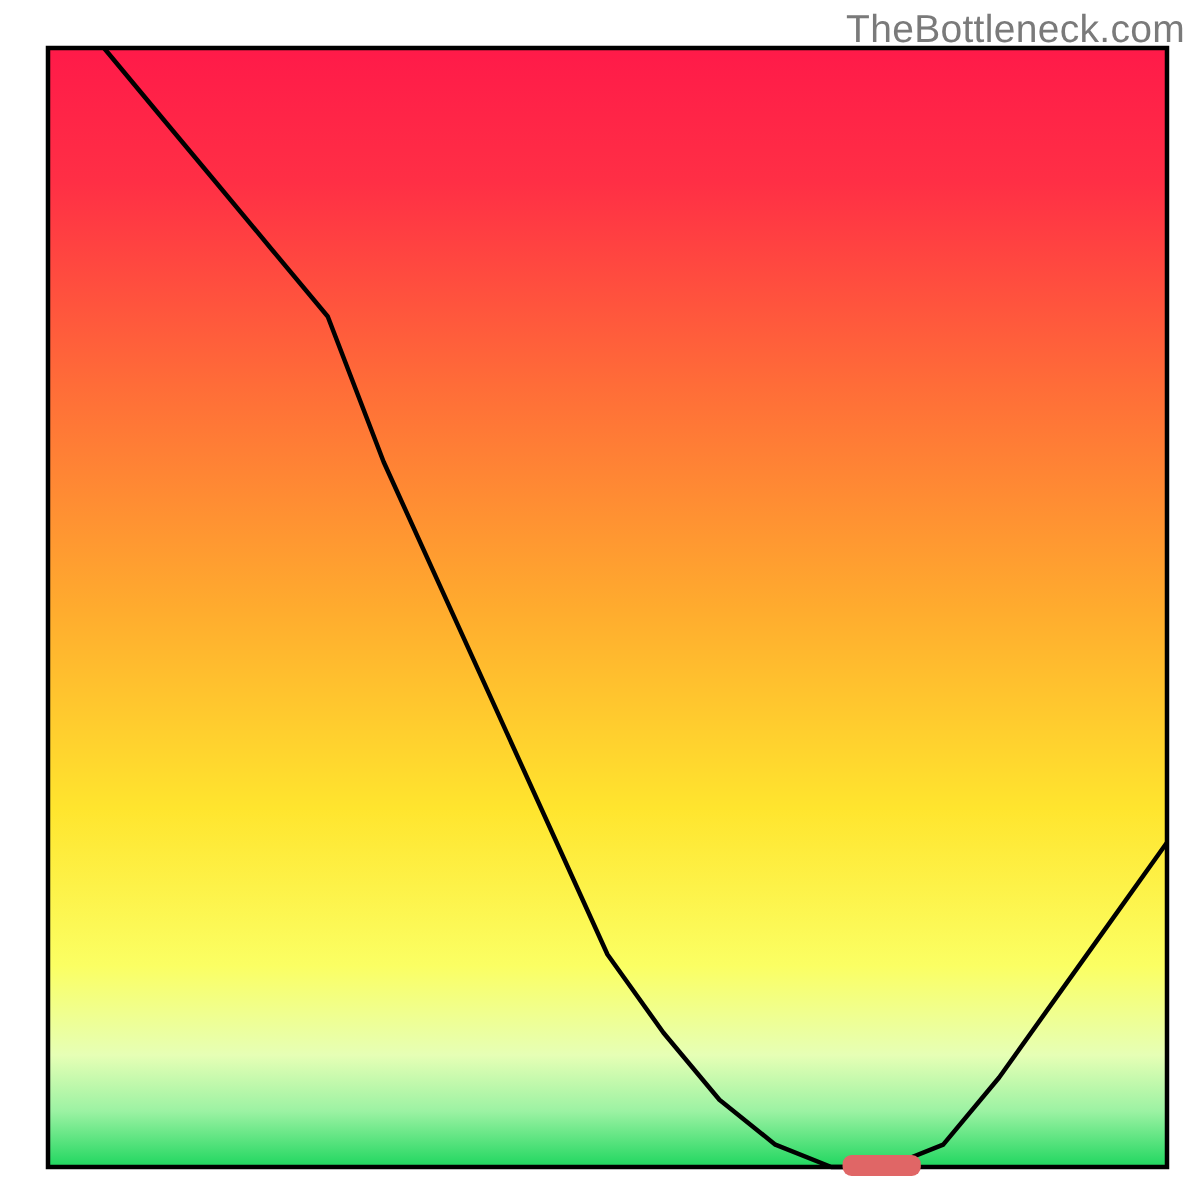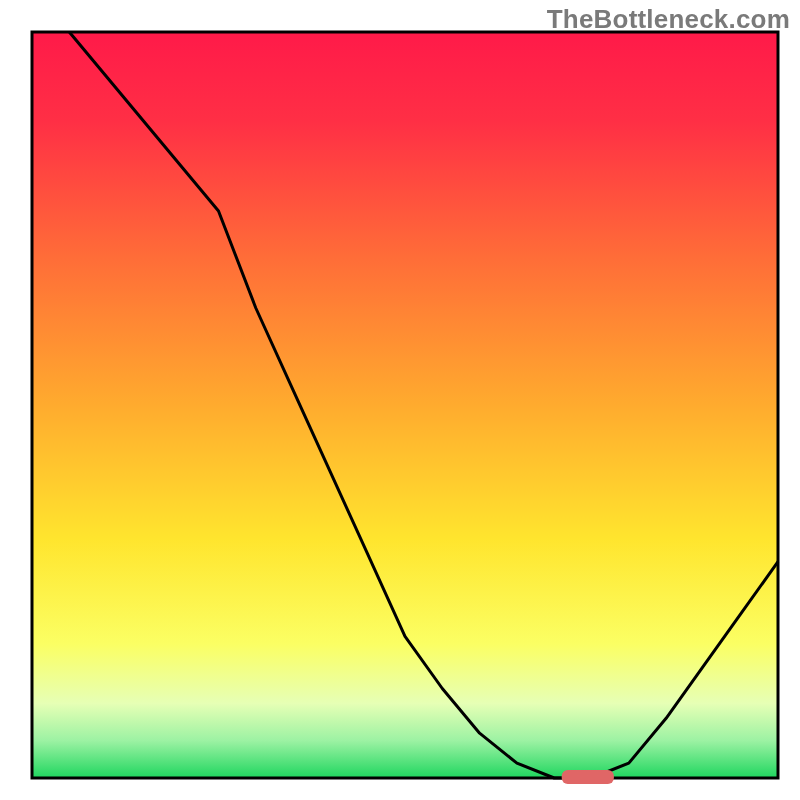--- a/index.html
+++ b/index.html
@@ -13,21 +13,21 @@
   .container {
     position: relative;
     width: 800px;
     height: 800px;
   }
   .watermark {
     position: absolute;
     top: 4px;
     right: 10px;
     font-size: 26px;
-    font-weight: 700;
+    font-weight: 400;
     color: #7a7a7a;
     letter-spacing: 0.2px;
   }
   svg.chart {
     position: absolute;
     top: 0;
     left: 0;
   }
 </style>
 </head>

